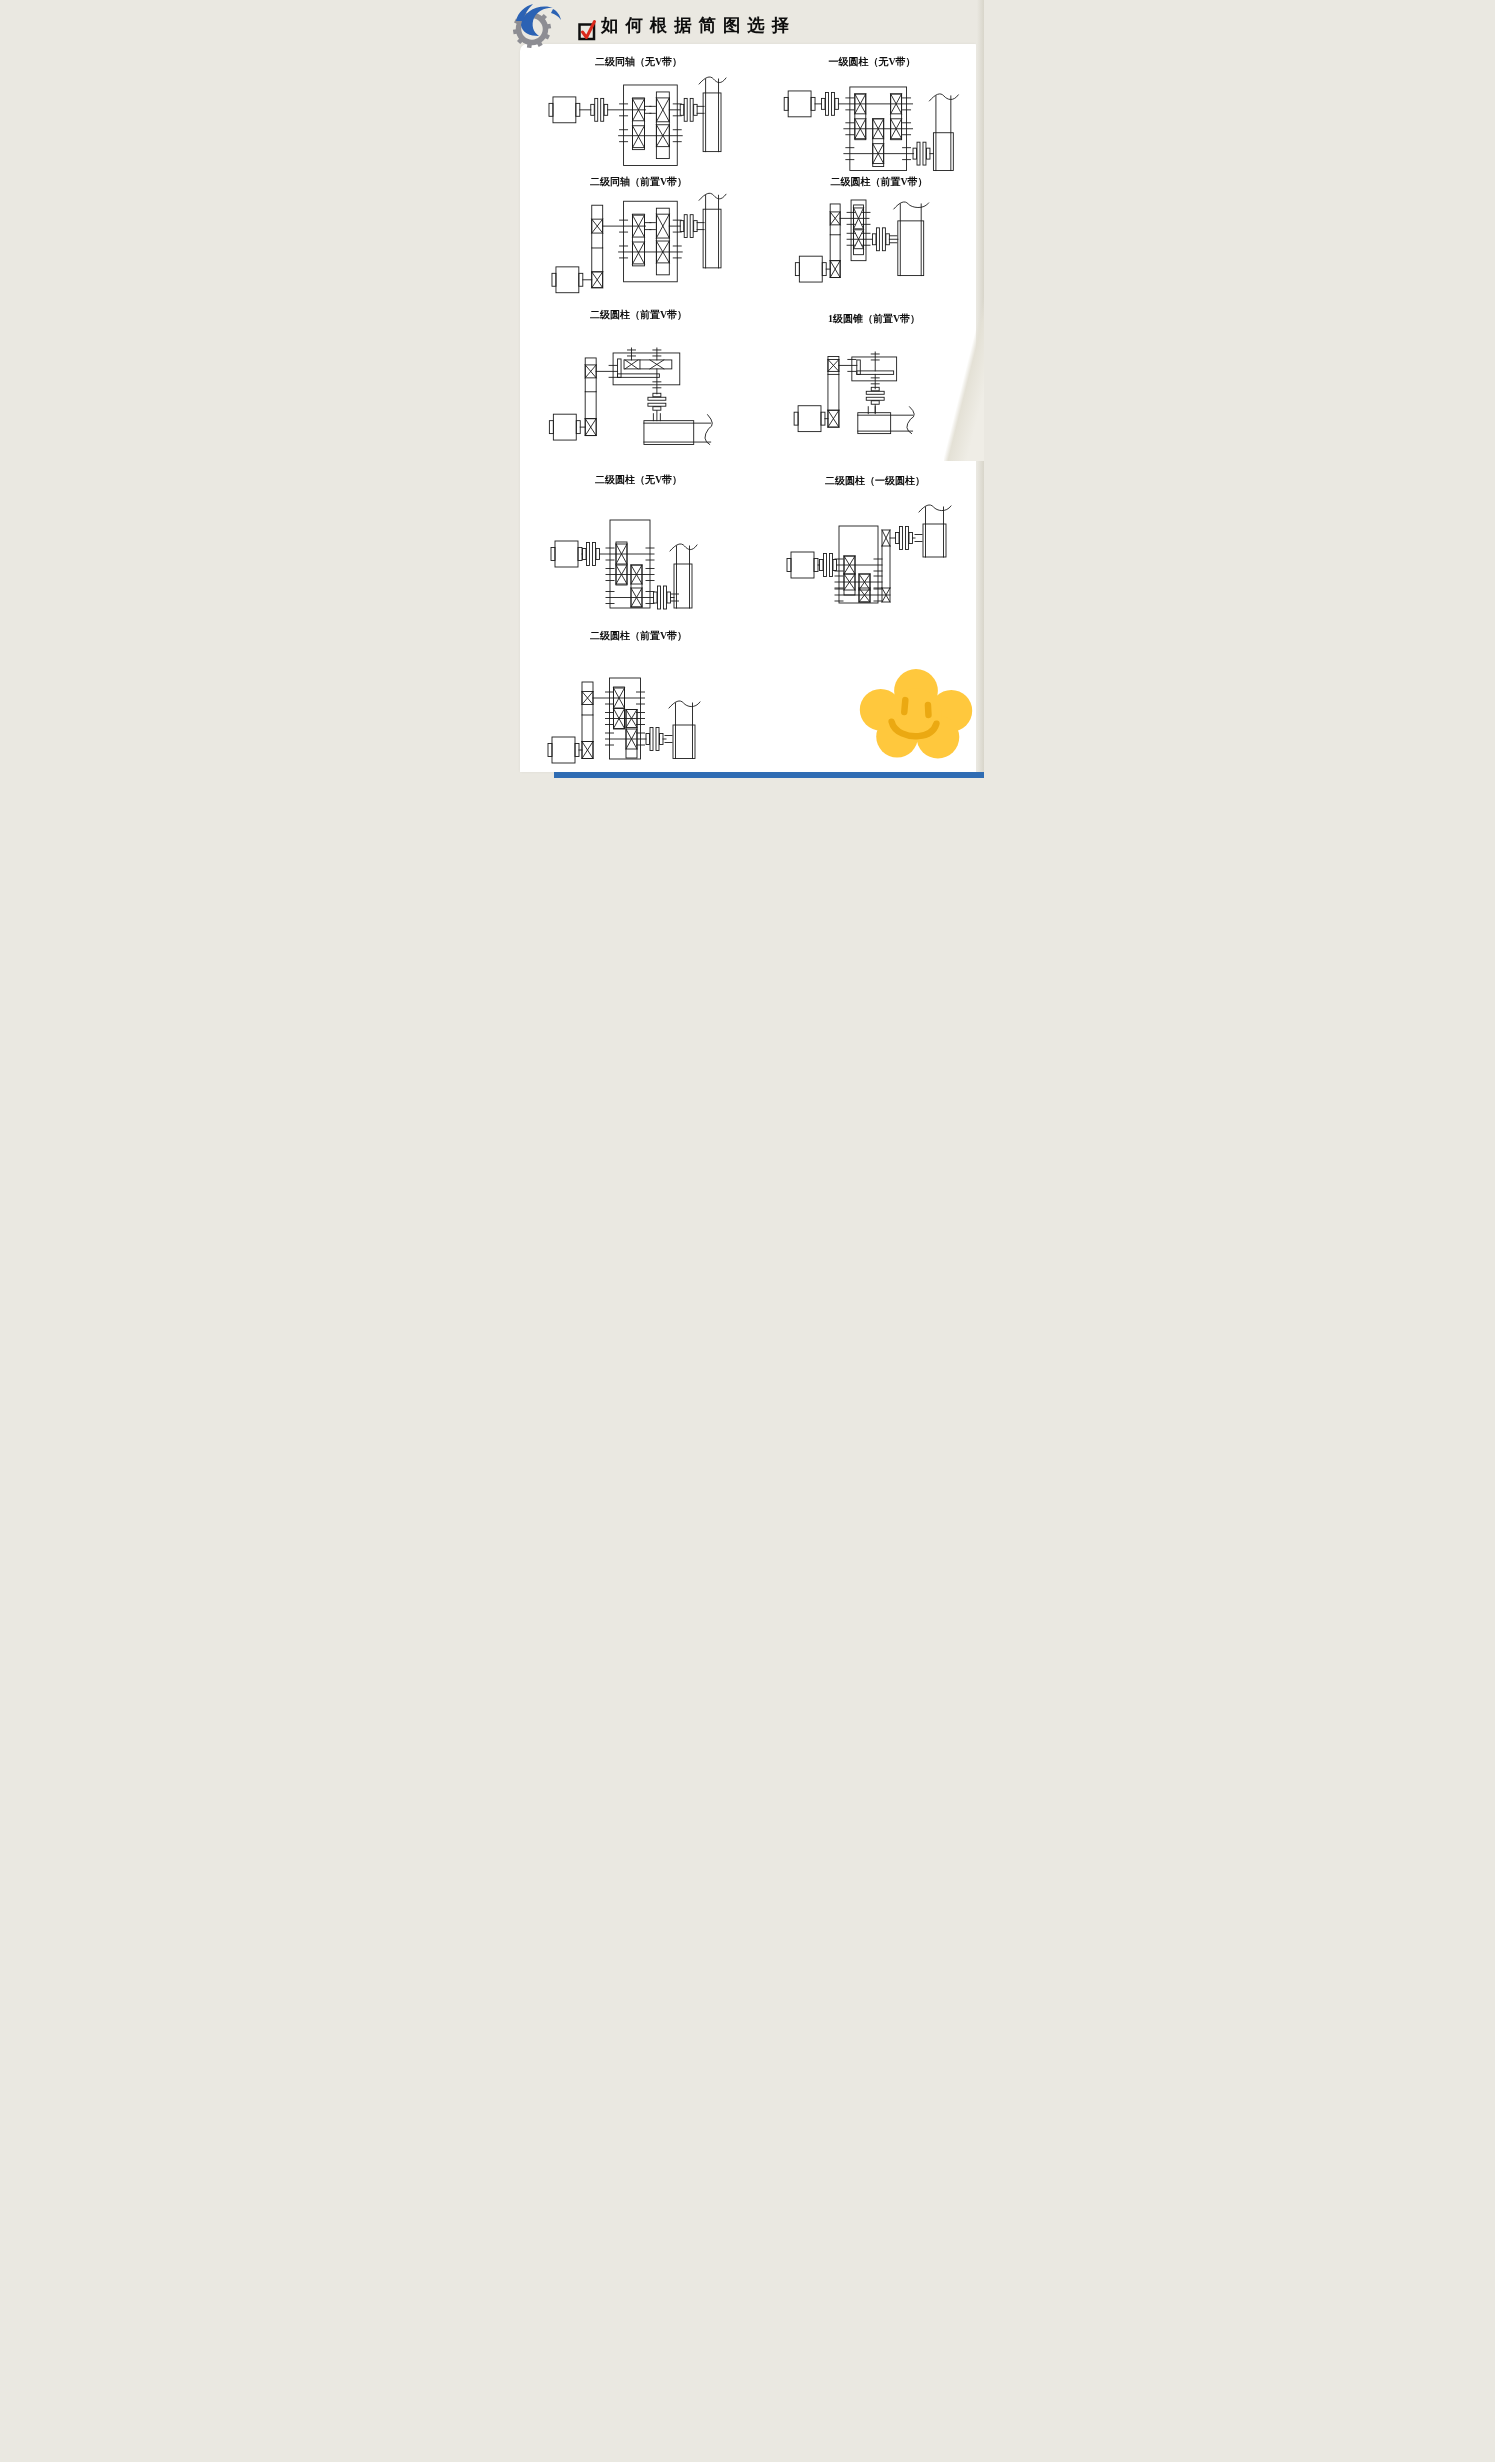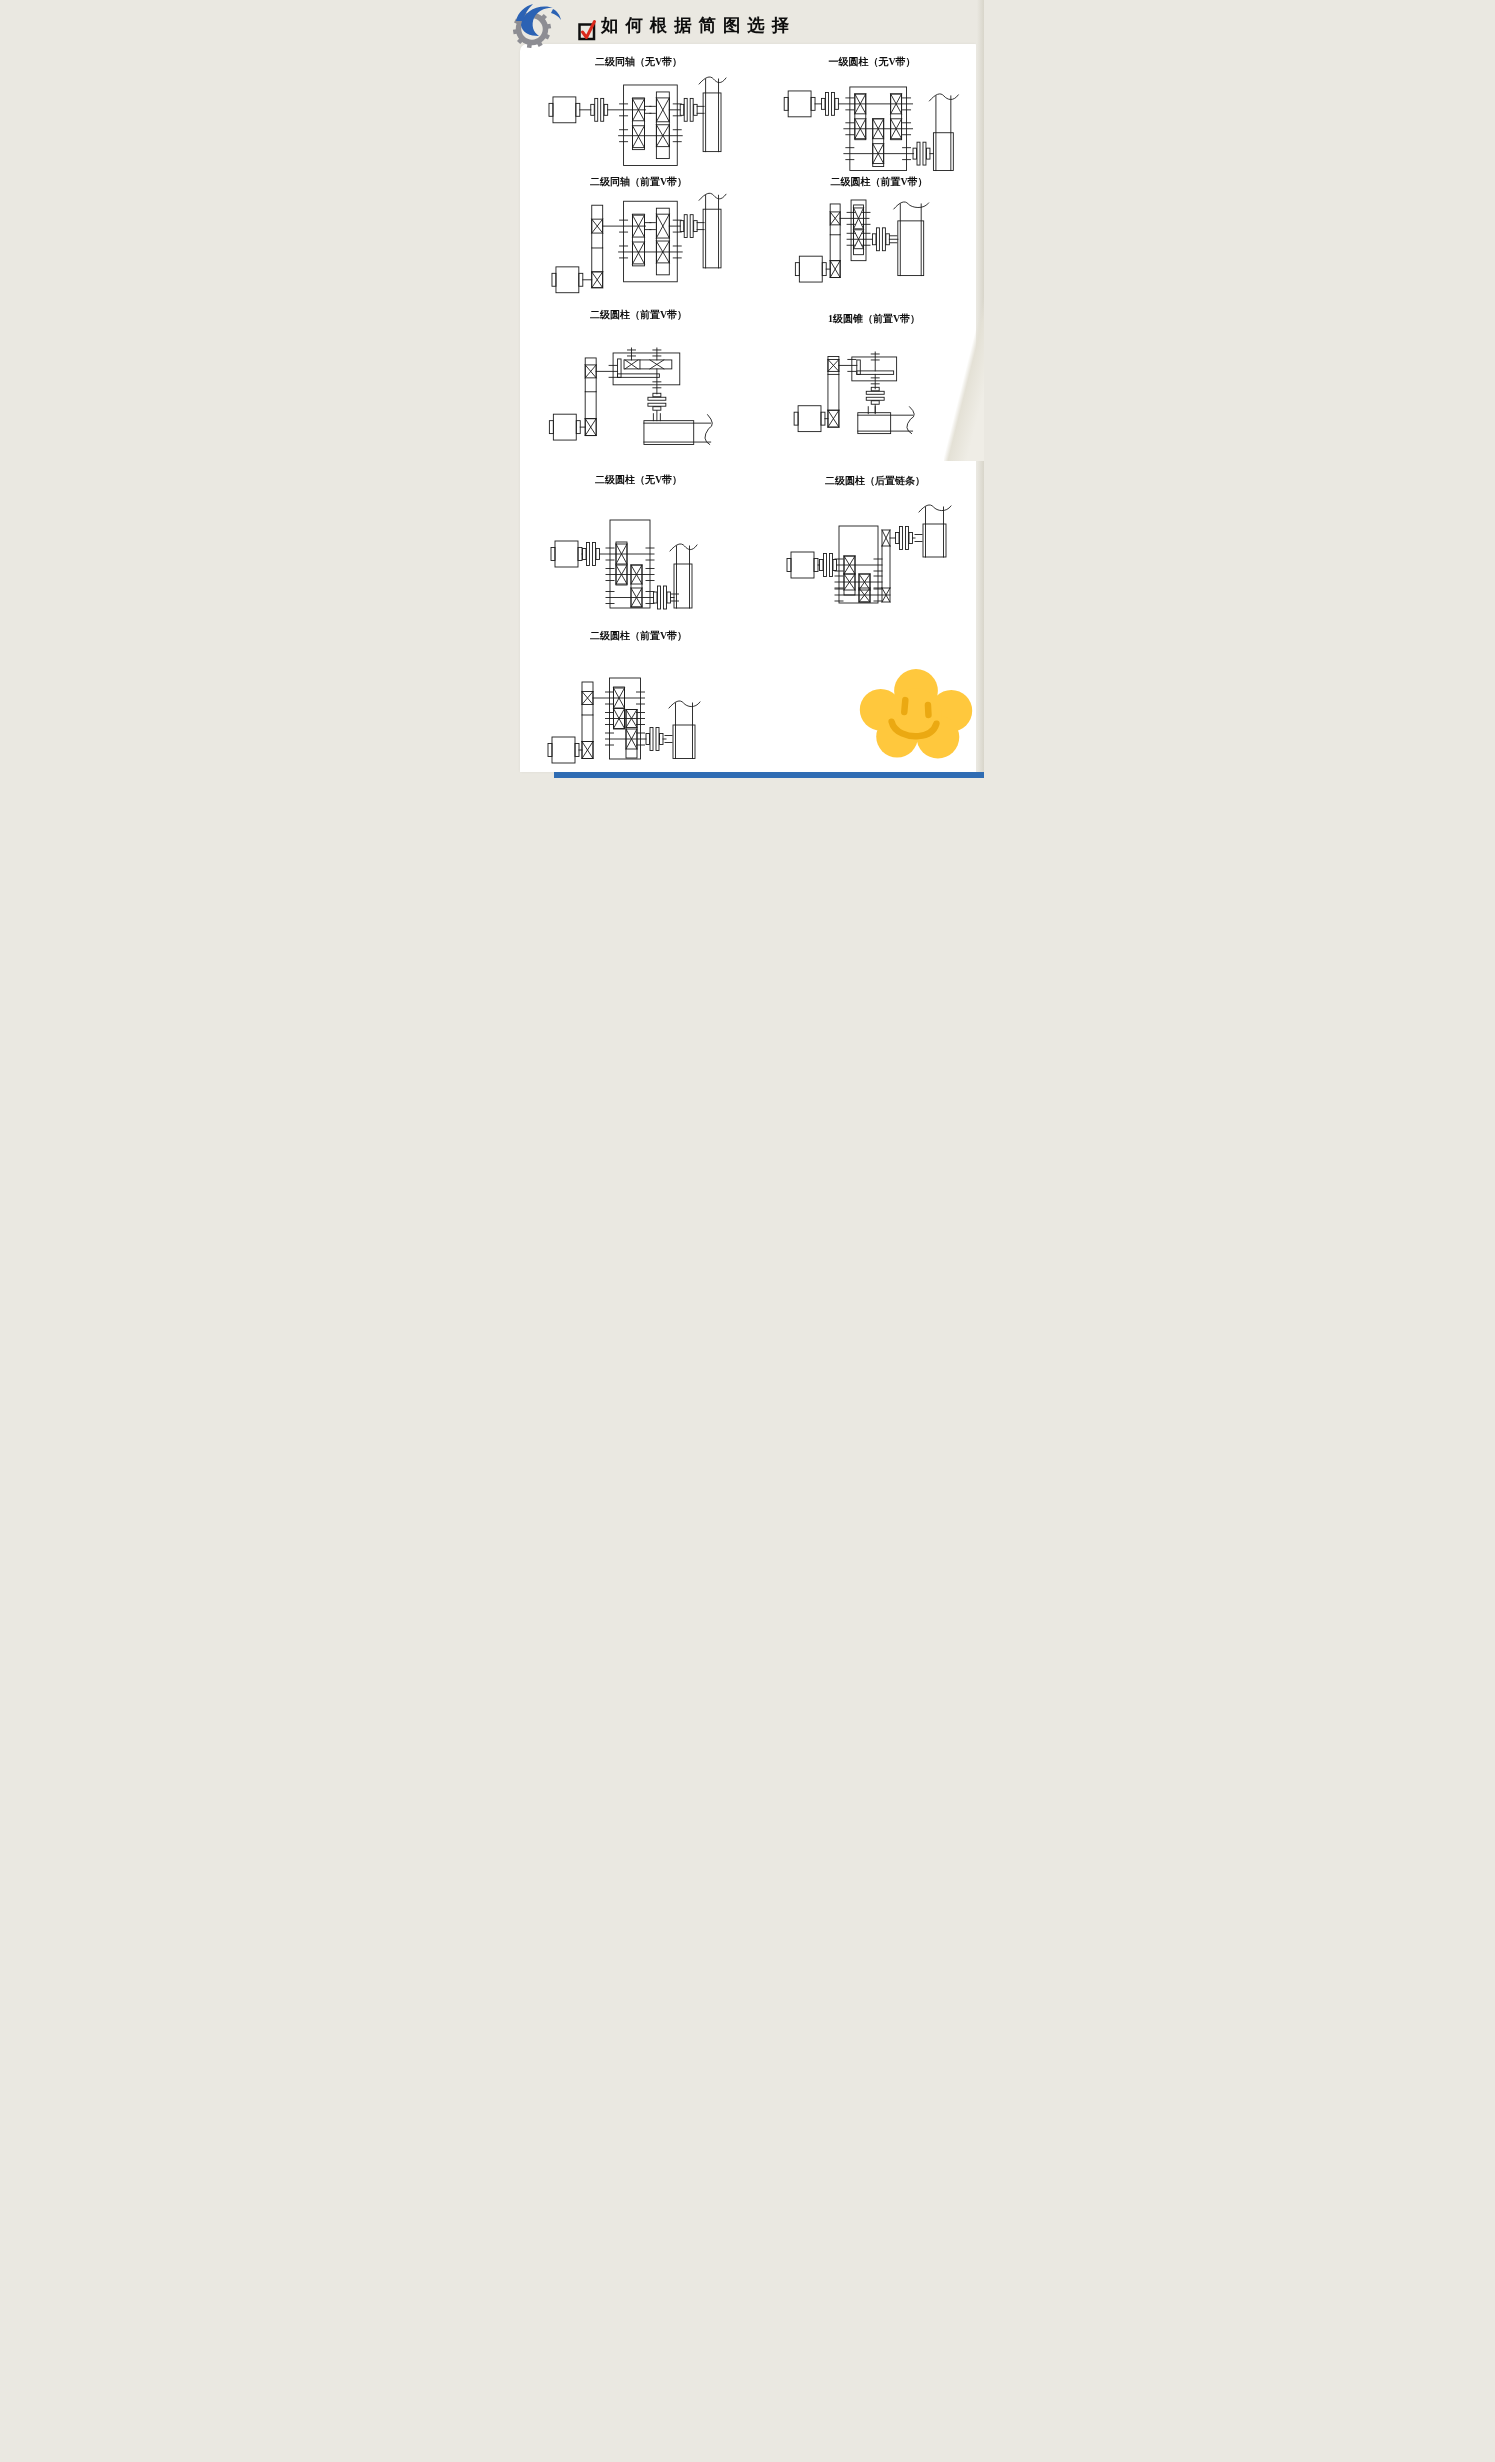--- a/index.html
+++ b/index.html
@@ -67,21 +67,21 @@
     <div id="page-title">如何根据简图选择</div>
   </div>
 
   <div class="dlabel" style="left:75px;top:55px;width:105px;">二级同轴（无V带）</div>
   <div class="dlabel" style="left:308px;top:55px;width:106px;">一级圆柱（无V带）</div>
   <div class="dlabel" style="left:74px;top:175px;width:107px;">二级同轴（前置V带）</div>
   <div class="dlabel" style="left:313px;top:175px;width:110px;">二级圆柱（前置V带）</div>
   <div class="dlabel" style="left:74px;top:308px;width:107px;">二级圆柱（前置V带）</div>
   <div class="dlabel" style="left:310px;top:312px;width:106px;">1级圆锥（前置V带）</div>
   <div class="dlabel" style="left:75px;top:473px;width:105px;">二级圆柱（无V带）</div>
-  <div class="dlabel" style="left:303px;top:474px;width:122px;">二级圆柱（后置链条）</div>
+  <div class="dlabel" style="left:303px;top:474px;width:122px;">二级圆柱（一级圆柱）</div>
   <div class="dlabel" style="left:75px;top:629px;width:105px;">二级圆柱（前置V带）</div>
 
   <svg class="schem" id="d1" style="left:37px;top:75px;" width="174" height="102" viewBox="0 0 350 205">
       <g>
         <line x1="64" y1="70" x2="86" y2="70"></line>
         <line x1="120" y1="70" x2="196" y2="70"></line>
         <line x1="142" y1="122" x2="270" y2="122"></line>
         <line x1="244" y1="70" x2="266" y2="70"></line>
       </g>
       <g>

